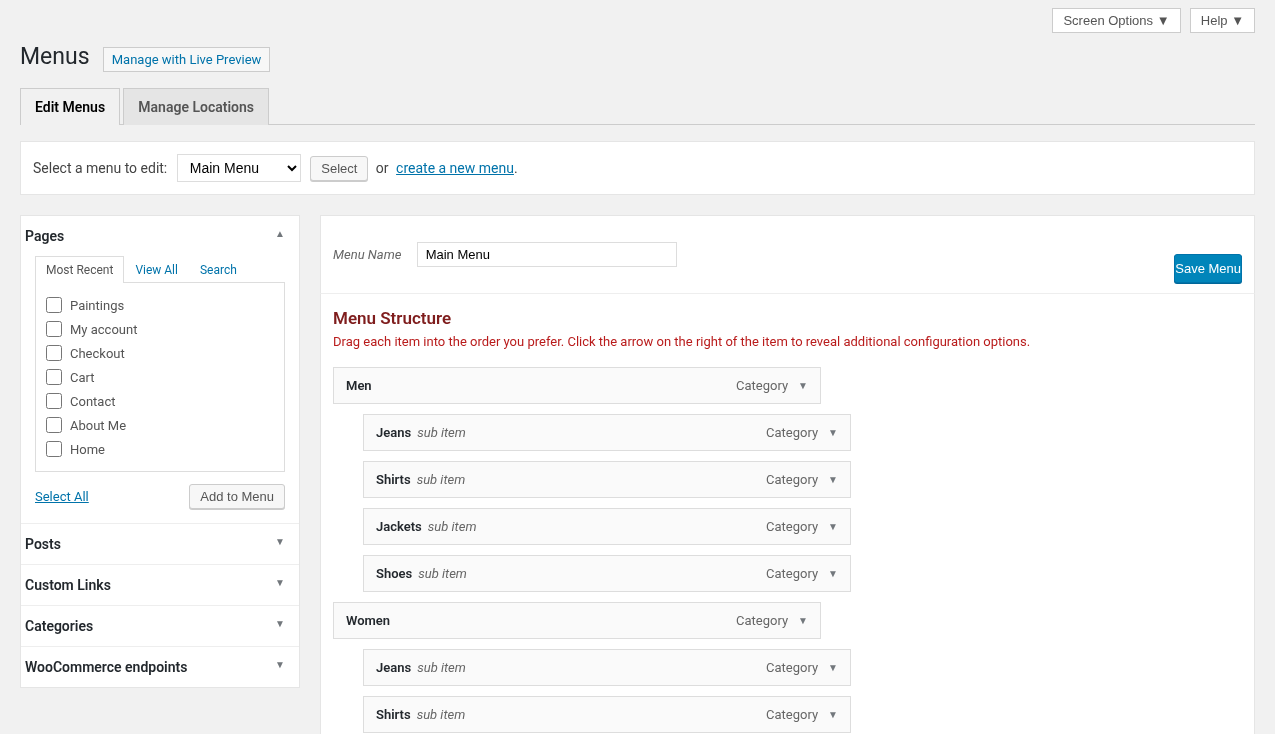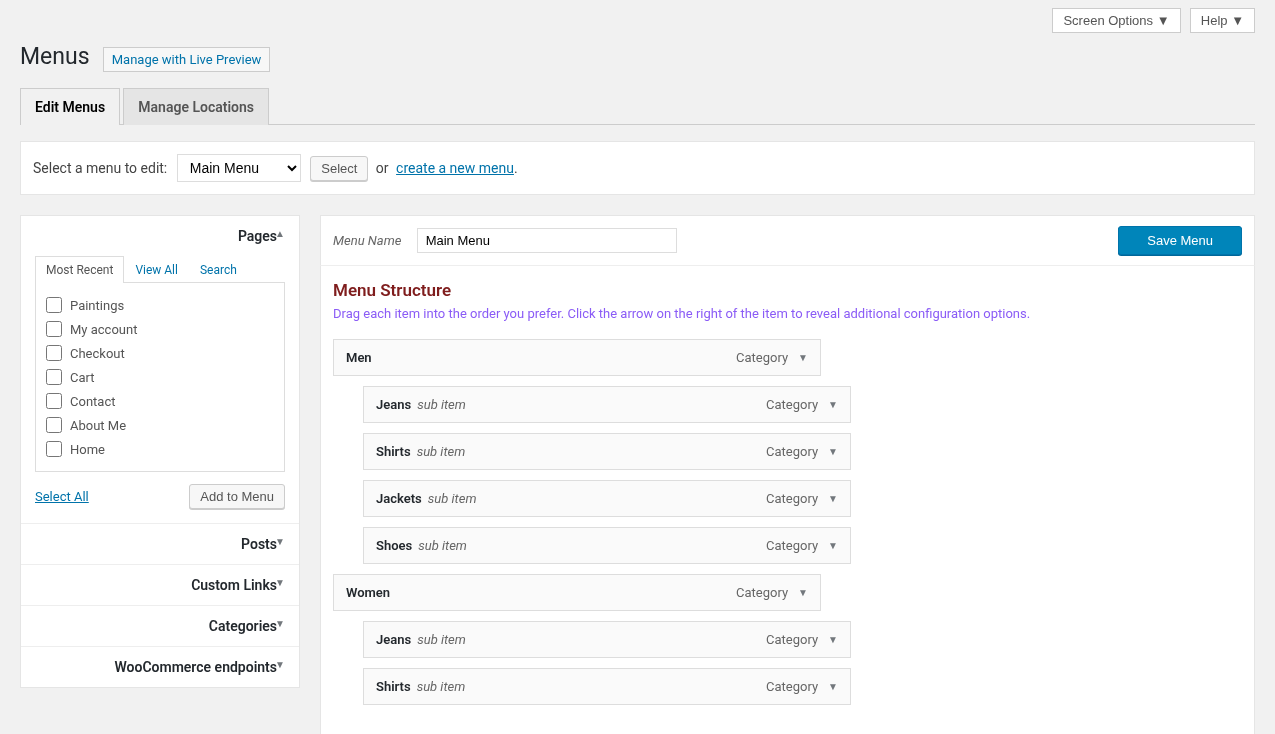--- a/index.html
+++ b/index.html
@@ -89,28 +89,27 @@
     }
     .link { color: #0073aa; text-decoration: underline; cursor: pointer; }
     .main-wrap { display: flex; margin-top: 20px; gap: 20px; }
     .col-left { width: 280px; flex-shrink: 0; }
     .col-right { flex: 1; }
     .accordion {
       background: #fff;
       border: 1px solid #e5e5e5;
     }
     .acc-header {
-      padding: 12px 22px;
+      padding: 12px 4px;
       font-size: 14px;
       font-weight: 600;
       color: #23282d;
       border-top: 1px solid #eee;
       cursor: pointer;
       position: relative;
-      text-align: right;
     }
     .acc-header:first-child { border-top: none; }
     .acc-header .tri {
       position: absolute;
       right: 14px;
       color: #72777c;
       font-size: 10px;
     }
     .acc-body { padding: 0 14px 14px 14px; }
     .sub-tabs {
@@ -171,34 +170,35 @@
     .menu-settings-header input[type="text"] {
       padding: 4px 8px;
       font-size: 13px;
       border: 1px solid #ddd;
       width: 260px;
     }
     .button-primary {
       background: #0085ba;
       border: 1px solid #0073aa;
       color: #fff;
-      padding: 6px 28px;
+      padding: 6px 0;
       font-size: 13px;
       cursor: pointer;
       border-radius: 3px;
       box-shadow: 0 1px 0 #006799;
+      margin-top: 28px;
     }
     .menu-body {
       background: #fff;
       border: 1px solid #e5e5e5;
       border-top: none;
       padding: 14px 12px 20px 12px;
     }
     h3 { font-size: 17px; font-weight: 600; margin-bottom: 6px; color: #7f1d1d;}
-    .desc { color: #8b5cf6; font-size: 13px; margin-bottom: 18px; }
+    .desc { color: #b91c1c; font-size: 13px; margin-bottom: 18px; }
     .menu-item {
       border: 1px solid #ddd;
       background: #fafafa;
       padding: 10px 12px;
       margin-bottom: 10px;
       width: 488px;
       font-size: 13px;
       display: flex;
       justify-content: space-between;
       align-items: center;

